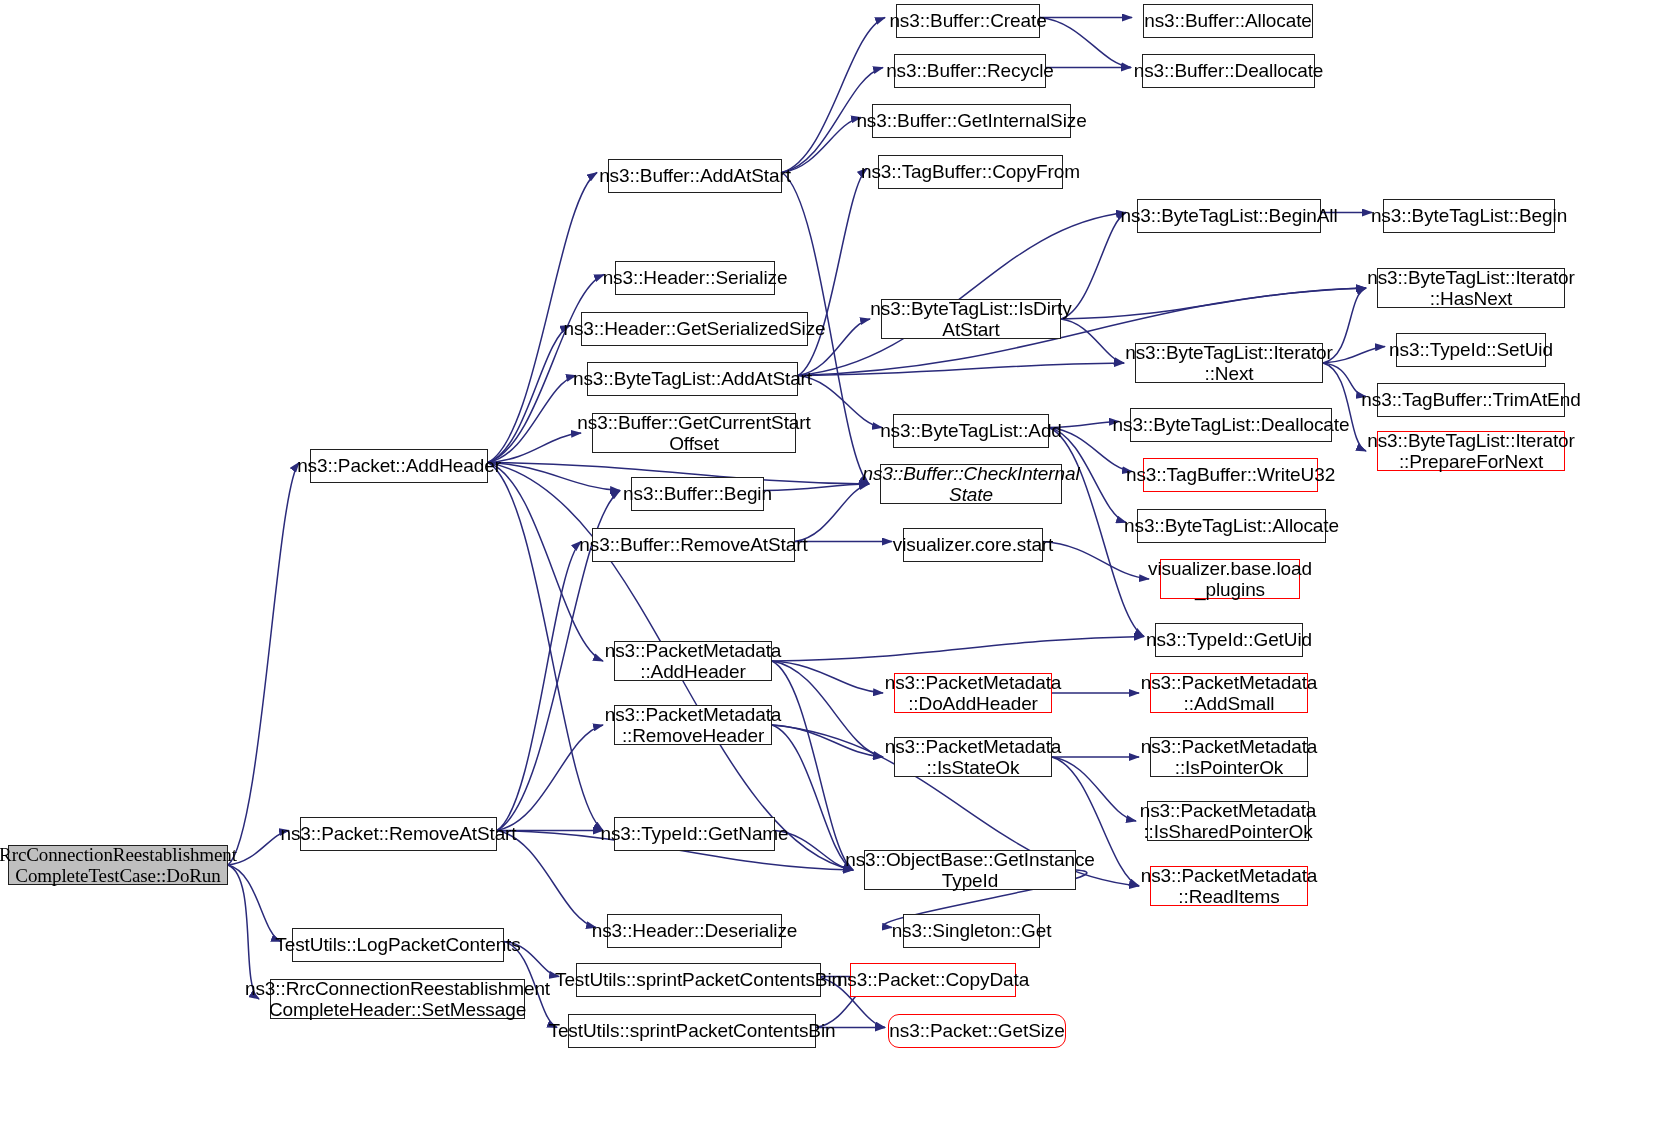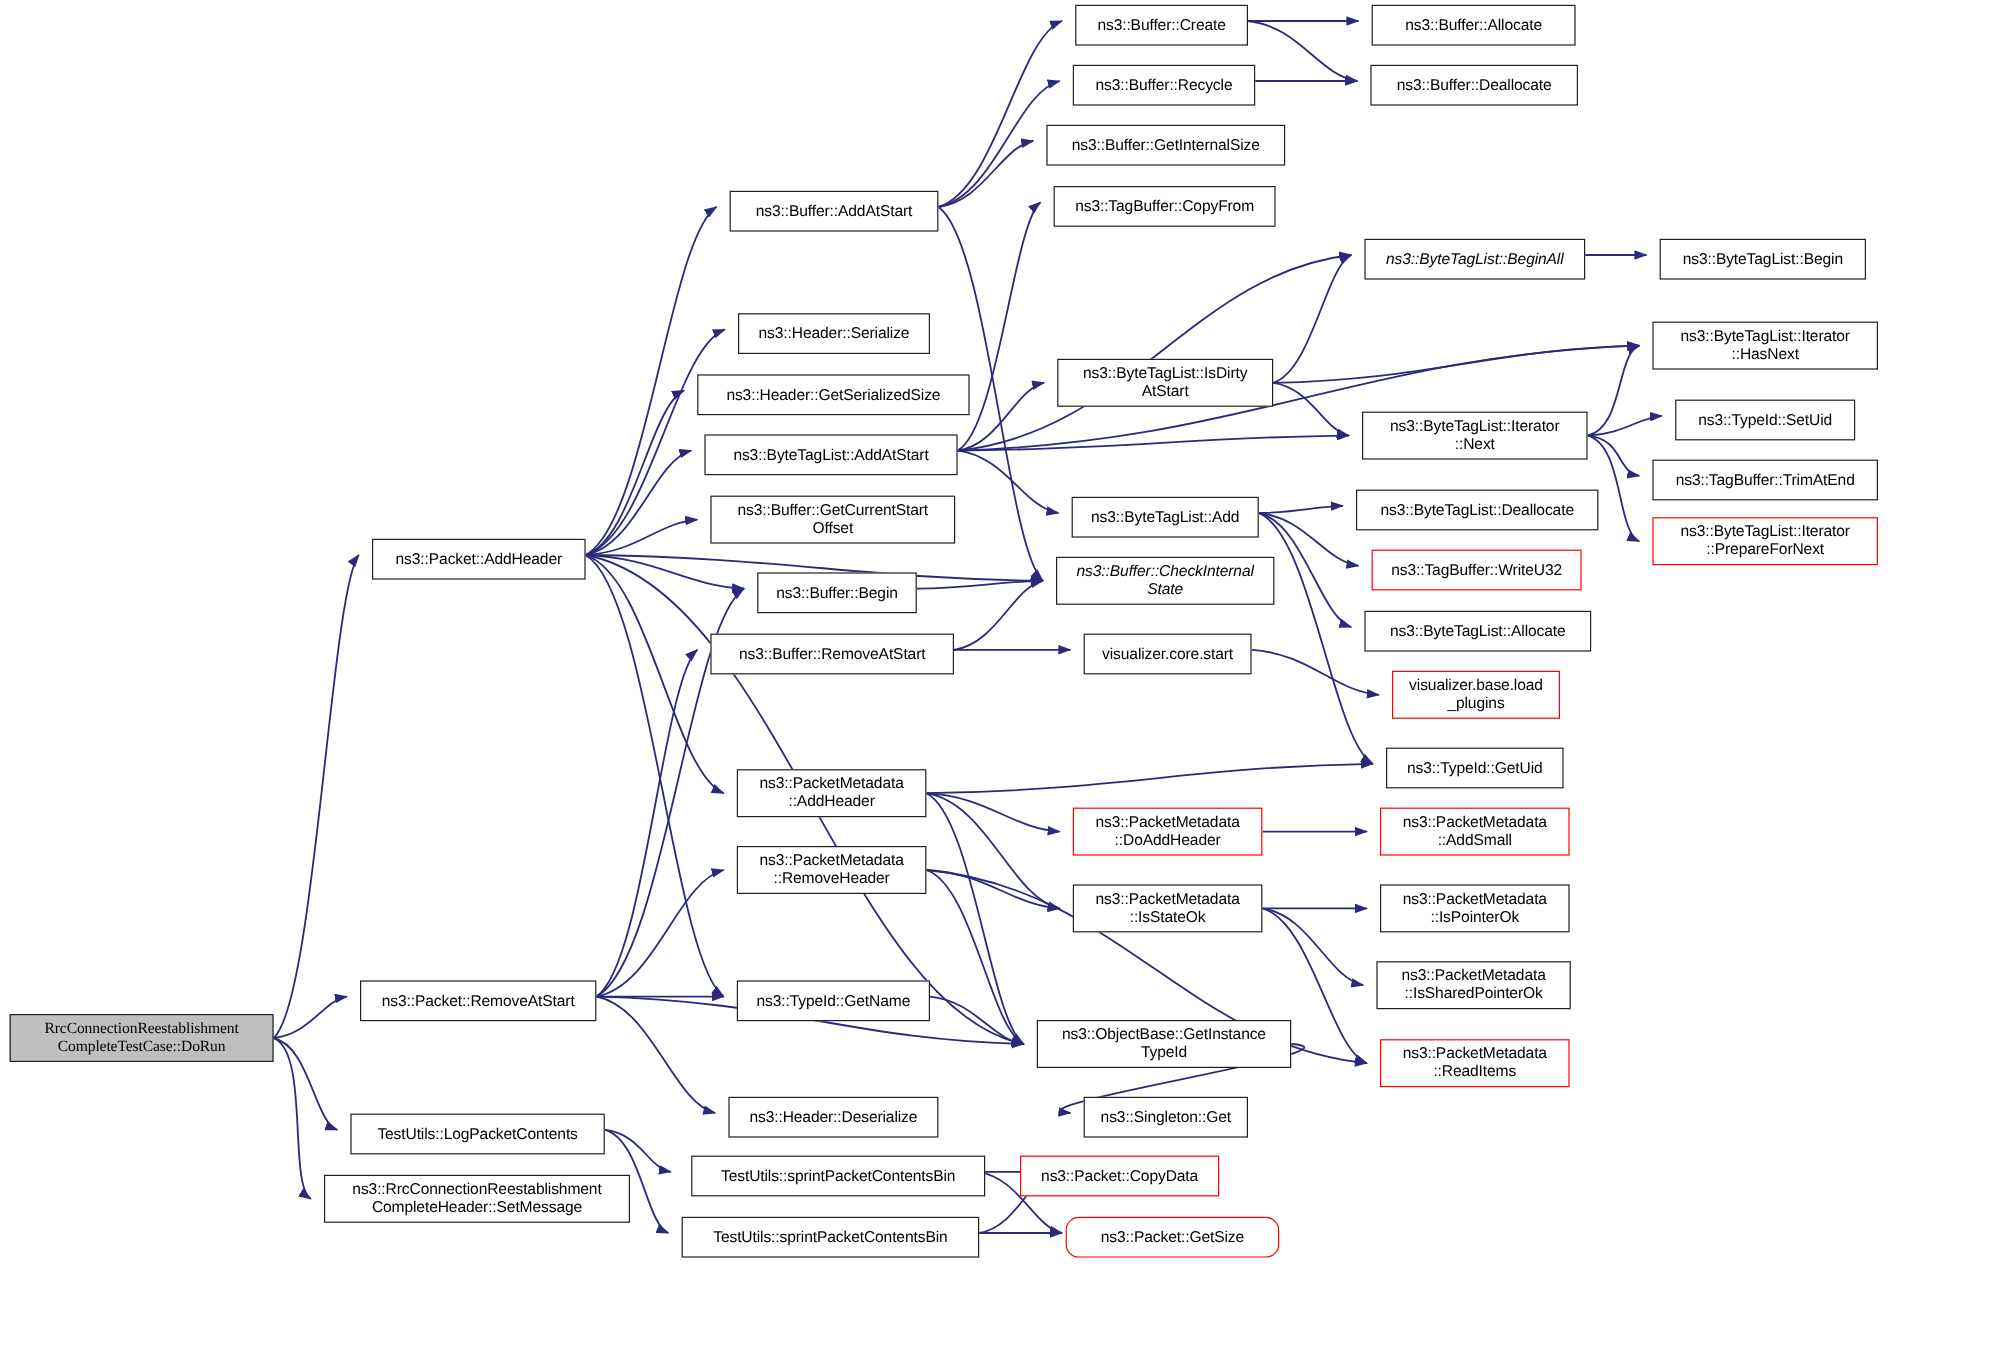--- a/index.html
+++ b/index.html
@@ -3,21 +3,21 @@
 <meta charset="utf-8">
 <title>Call Graph</title>
 <style>
   html,body{margin:0;padding:0;background:#ffffff;}
   #canvas{position:relative;width:1680px;height:1121px;background:#ffffff;
           font-family:"Liberation Sans",sans-serif;overflow:hidden;}
   svg.edges{position:absolute;left:0;top:0;width:1680px;height:1121px;pointer-events:none;}
   .node{position:absolute;box-sizing:border-box;border:1px solid #202020;
         background:#ffffff;display:flex;align-items:center;justify-content:center;
         text-align:center;line-height:1.12;color:#000000;
-        font-size:13px;letter-spacing:-0.1px;padding:16px 4px;white-space:pre-line;}
+        font-size:19px;letter-spacing:-0.1px;padding:16px 4px;white-space:pre-line;}
   .node.red{border-color:#ff0000;}
   .node.root{background:#bfbfbf;border-color:#202020;}
 </style>
 </head>
 <body>
 
 <div id="canvas">
   <svg class="edges" viewBox="0 0 1680 1121">
     <defs>
       <marker id="ah" markerWidth="11" markerHeight="8" refX="10" refY="4" orient="auto" markerUnits="userSpaceOnUse">
@@ -127,21 +127,21 @@
 AtStart</div>
       <div class="node" style="left: 893px; top: 414px; width: 156px; height: 27px;">ns3::ByteTagList::Add</div>
       <div class="node" style="left: 880px; top: 464px; width: 182px; height: 40px; font-style: italic;">ns3::Buffer::CheckInternal
 State</div>
       <div class="node" style="left: 903px; top: 528px; width: 140px; height: 27px;">visualizer.core.start</div>
       <div class="node" style="left: 864px; top: 850px; width: 212px; height: 40px;">ns3::ObjectBase::GetInstance
 TypeId</div>
       <div class="node" style="left: 903px; top: 914px; width: 137px; height: 27px;">ns3::Singleton::Get</div>
       <div class="node" style="left: 1143px; top: 4px; width: 170px; height: 27px;">ns3::Buffer::Allocate</div>
       <div class="node" style="left: 1142px; top: 54px; width: 173px; height: 27px;">ns3::Buffer::Deallocate</div>
-      <div class="node" style="left: 1137px; top: 199px; width: 184px; height: 27px; font-style: italic;">ns3::ByteTagList::BeginAll</div>
+      <div class="node" style="left: 1137px; top: 199px; width: 184px; height: 27px;">ns3::ByteTagList::BeginAll</div>
       <div class="node" style="left: 1135px; top: 343px; width: 188px; height: 40px;">ns3::ByteTagList::Iterator
 ::Next</div>
       <div class="node" style="left: 1130px; top: 408px; width: 202px; height: 27px;">ns3::ByteTagList::Deallocate</div>
       <div class="node red" style="left: 1143px; top: 458px; width: 175px; height: 27px;">ns3::TagBuffer::WriteU32</div>
       <div class="node" style="left: 1137px; top: 509px; width: 189px; height: 27px;">ns3::ByteTagList::Allocate</div>
       <div class="node red" style="left: 1160px; top: 559px; width: 140px; height: 40px;">visualizer.base.load
 _plugins</div>
       <div class="node" style="left: 1155px; top: 623px; width: 148px; height: 27px;">ns3::TypeId::GetUid</div>
       <div class="node red" style="left: 894px; top: 673px; width: 158px; height: 40px;">ns3::PacketMetadata
 ::DoAddHeader</div>

